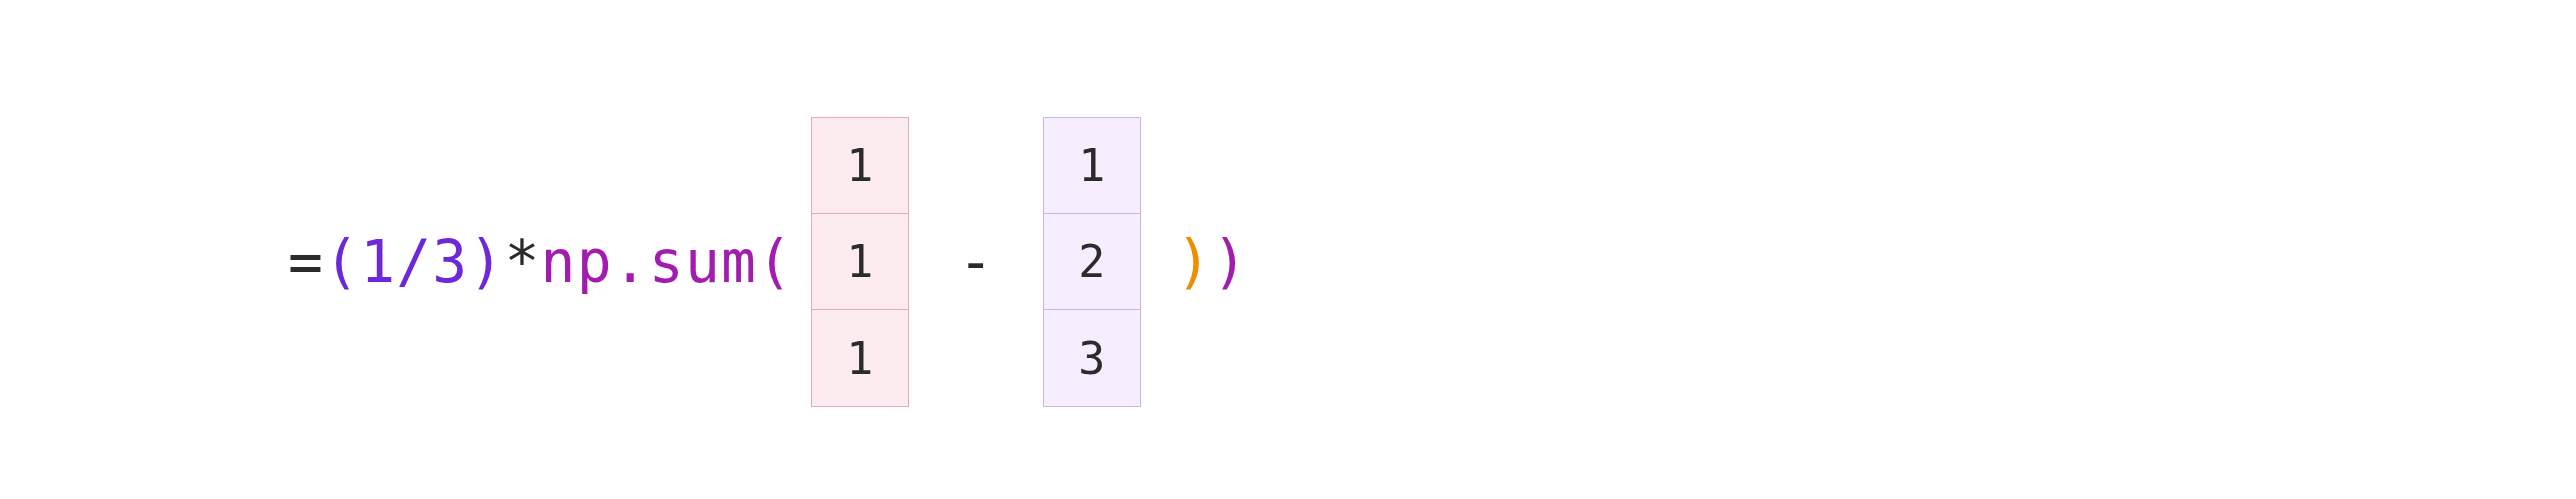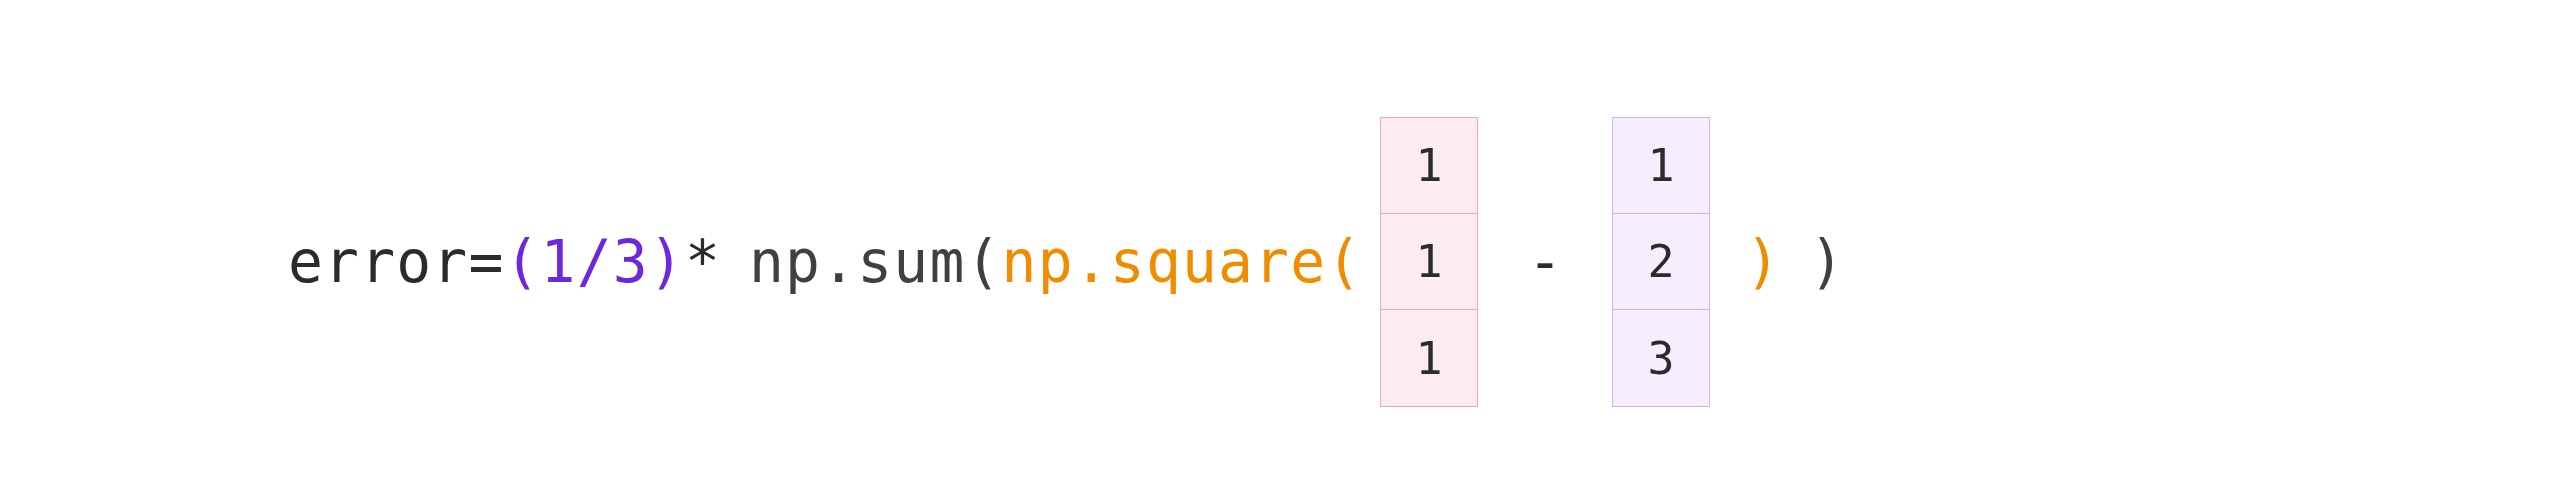--- a/index.html
+++ b/index.html
@@ -21,21 +21,21 @@
     align-items: center;
     font-size: 58px;
     line-height: 1;
     white-space: nowrap;
     padding-left: 288px;
     padding-top: 24px;
   }
   .tok { letter-spacing: 0.02em; }
   .black  { color: #2b2b2b; }
   .green  { color: #6d28d9; }
-  .blue   { color: #404040; margin-left: 28px; }
+  .blue   { color: #a21caf; }
   .orange { color: #f08c00; }
 
   .vector-wrap {
     display: inline-flex;
     flex-direction: column;
     align-items: center;
     margin: 0 17.6px;
     position: relative;
   }
 
@@ -65,26 +65,24 @@
     color: #2b2b2b;
     margin: 0 32px;
   }
 </style>
 </head>
 <body>
 
 <div class="canvas">
   <div class="formula">
 
-    <span class="tok black">error</span>
     <span class="tok black"> = </span>
     <span class="tok green">(1/3)</span>
     <span class="tok black"> * </span>
     <span class="tok blue">np.sum(</span>
-    <span class="tok orange">np.square(</span>
 
     <span class="vector-wrap">
 
       <span class="vector pink">
         <span class="cell">1</span>
         <span class="cell">1</span>
         <span class="cell">1</span>
       </span>
     </span>
 

